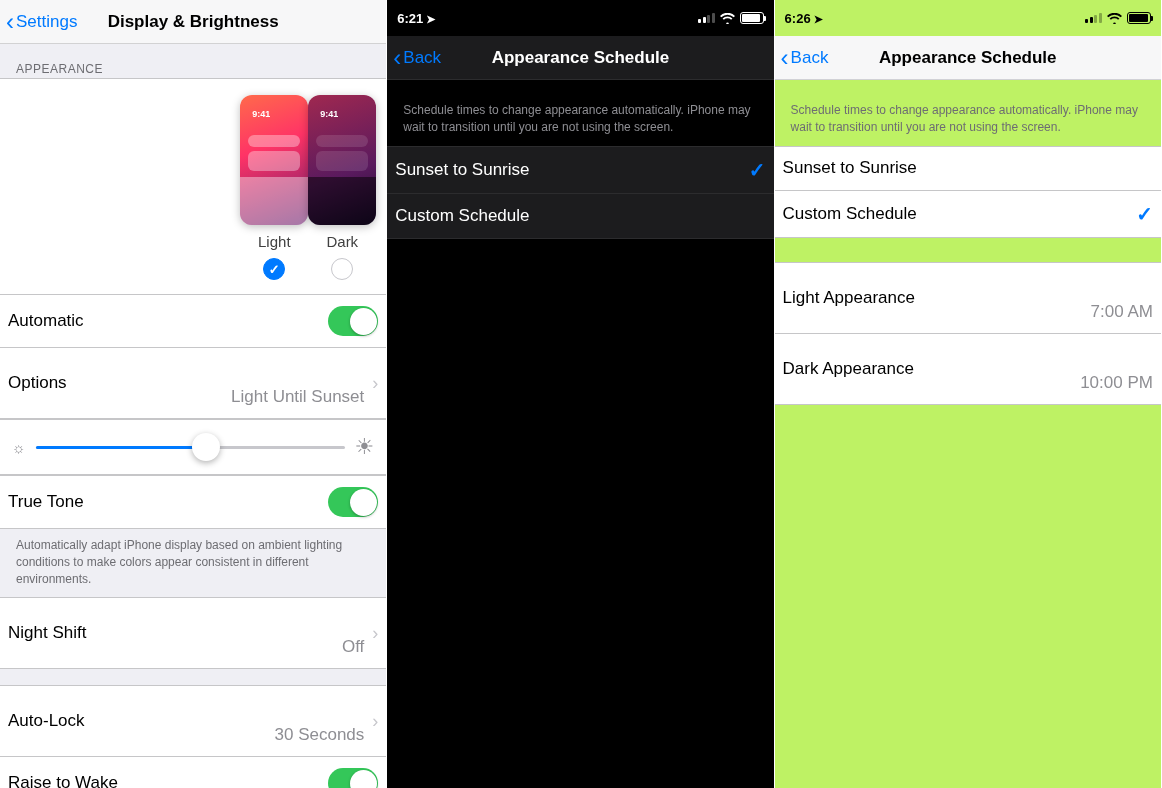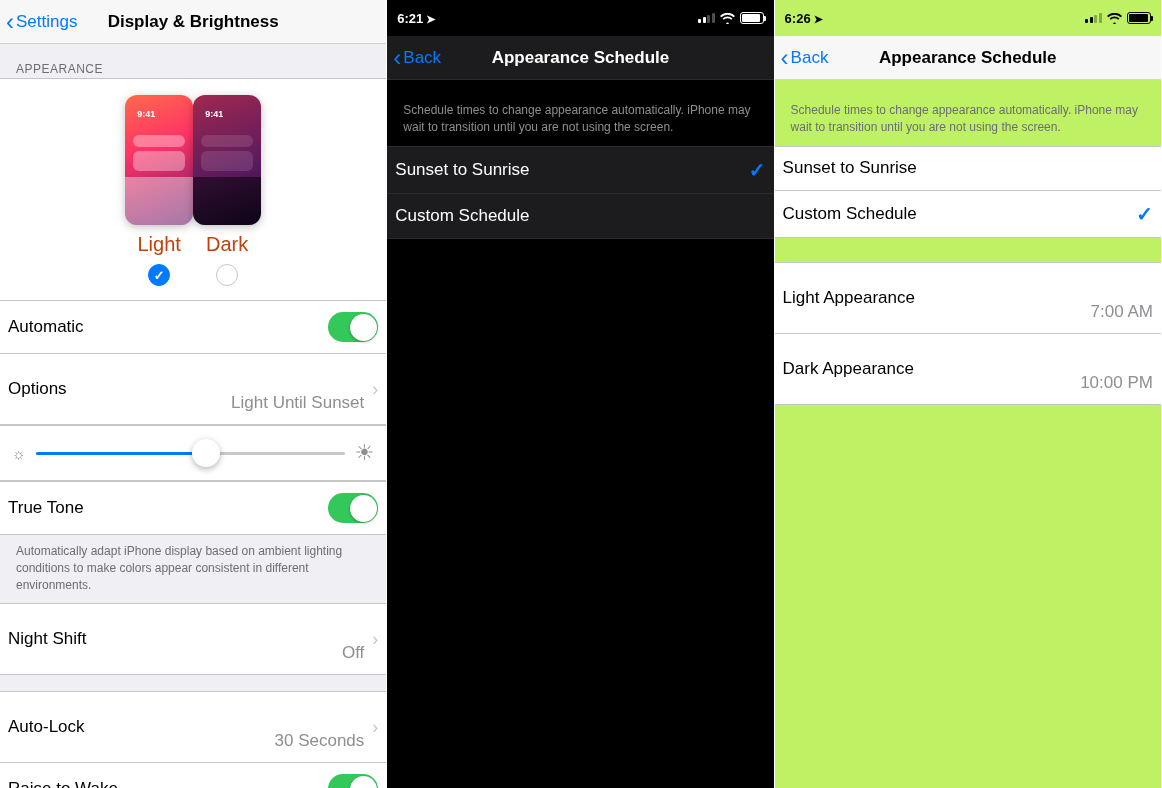--- a/index.html
+++ b/index.html
@@ -108,21 +108,21 @@
     background: #34c759; position: relative; cursor: pointer;
   }
   .toggle .knob {
     width: 27px; height: 27px; border-radius: 50%;
     background: #fff; position: absolute; top: 1.5px; right: 1.5px;
     box-shadow: 0 1px 3px rgba(0,0,0,0.3);
   }
 
   
   .appearance-row {
-    display: flex; justify-content: center;
+    display: flex; justify-content: flex-end;
     padding: 16px 10px 14px; background: #fff;
     border-top: 0.5px solid #c6c6c8;
   }
   .theme-opt { display: flex; flex-direction: column; align-items: center; gap: 8px; cursor: pointer; }
   .phone-preview {
     width: 68px; height: 130px; border-radius: 12px;
     position: relative; overflow: hidden;
     box-shadow: 0 2px 8px rgba(0,0,0,0.25);
   }
   .phone-preview.light { background: linear-gradient(160deg,#ff6a4b 0%,#ff3366 40%,#6a1e6e 100%); }
@@ -133,21 +133,21 @@
     background: rgba(255,255,255,0.35);
   }
   .pv-widget.w1 { top: 40px; height: 12px; }
   .pv-widget.w2 { top: 56px; }
   .phone-preview.dark .pv-widget { background: rgba(255,255,255,0.12); }
   .pv-panel {
     position: absolute; left: 0; right: 0; bottom: 0; height: 48px;
     background: rgba(255,255,255,0.4);
   }
   .phone-preview.dark .pv-panel { background: rgba(0,0,0,0.5); }
-  .theme-label { font-size: 20px; color: #c2410c; }
+  .theme-label { font-size: 15px; color: #404040; }
   .radio {
     width: 22px; height: 22px; border-radius: 50%;
     border: 1.5px solid #c7c7cc; display: flex; align-items: center; justify-content: center;
   }
   .radio.selected { background: #007aff; border-color: #007aff; }
   .radio.selected::after { content: "✓"; color: #fff; font-size: 13px; font-weight: 700; }
 
   
   .slider-cell {
     display: flex; align-items: center; gap: 10px;

